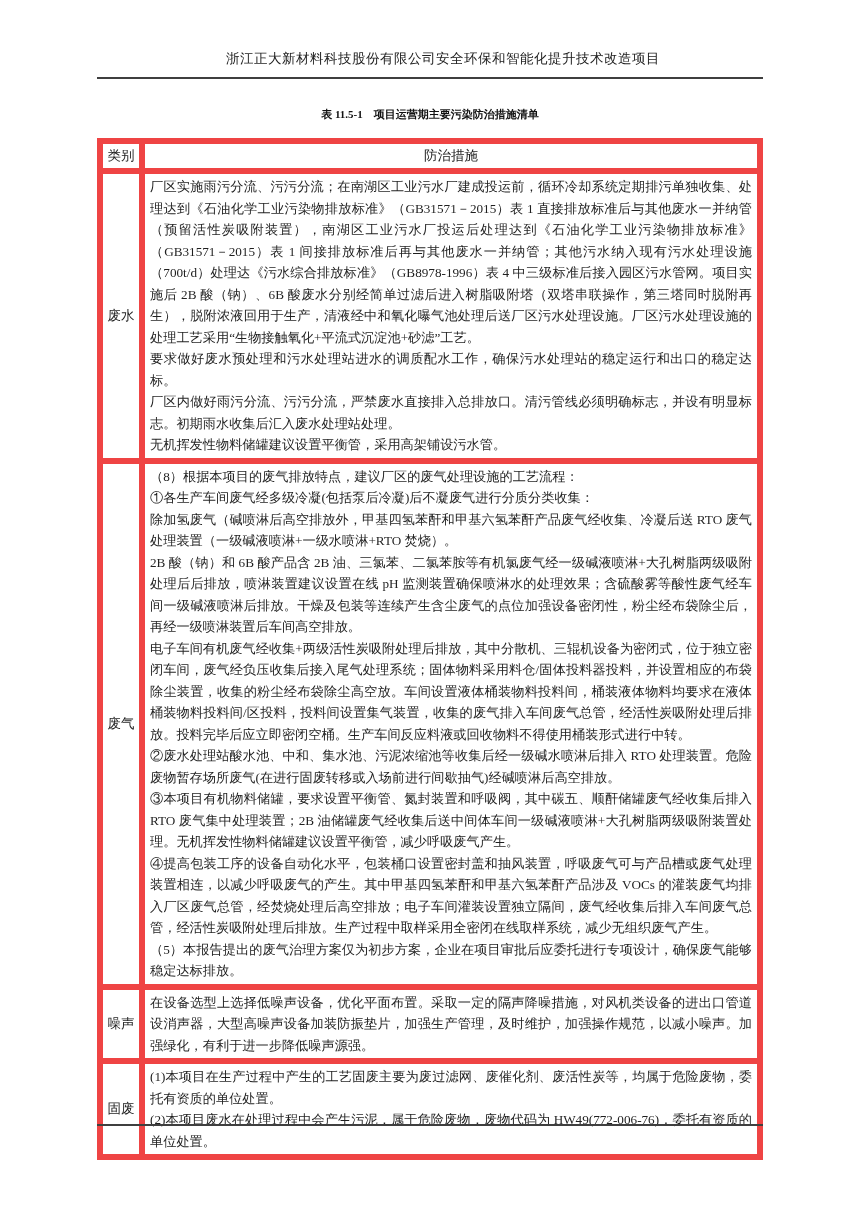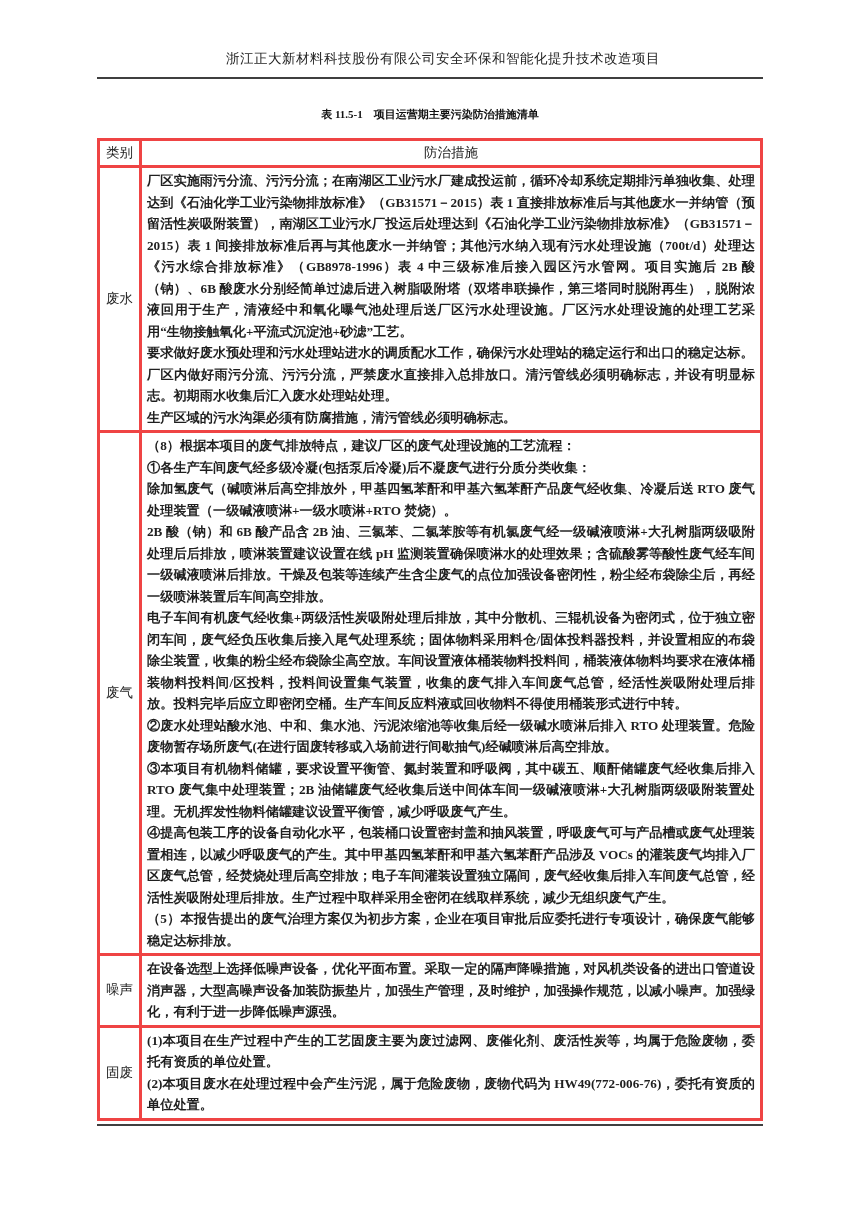--- a/index.html
+++ b/index.html
@@ -18,35 +18,35 @@
   }
   .doc-title {
     position:absolute; top:107px; left:0; width:100%;
     text-align:center; font-weight:bold; font-size:11px; color:#111;
   }
   table.main-table {
     position:absolute; top:138px; left:97px; width:666px;
     border-collapse:collapse; table-layout:fixed;
   }
   table.main-table th, table.main-table td {
-    border:3px solid #ef4444;
+    border:6px solid #ef4444;
   }
   th.col-category, td.cat-cell {
     width:42px; text-align:center; vertical-align:middle;
     font-weight:normal; font-size:13.5px; padding:2px 1px; color:#1f1f1f;
   }
   th.col-measures {
     font-weight:normal; font-size:13.5px; text-align:center;
     height:22px; padding:1px 4px;
   }
   td.measures-cell {
     padding:2px 5px; font-size:13.2px; line-height:21.5px;
     text-align:justify; vertical-align:top; color:#1f1f1f;
   }
-  td.measures-cell .para { margin:0;font-weight:bold; }
+  td.measures-cell .para { margin:0; }
   .footer-rule {
     position:absolute; top:1124px; left:97px; width:666px; height:2px;
     background:#3f3f3f;
   }
   .footer-row {
     position:absolute; top:1131px; left:97px; width:666px;
     display:flex; justify-content:space-between; align-items:center;
     font-size:13px; color:#222;
   }
   .footer-left  { letter-spacing:5px; white-space:nowrap; }
@@ -72,21 +72,21 @@
         <tr>
       <th class="col-category">类别</th>
       <th class="col-measures">防治措施</th>
     </tr>
     <tr>
       <td class="cat-cell">废水</td>
       <td class="measures-cell">
         <div class="para">厂区实施雨污分流、污污分流；在南湖区工业污水厂建成投运前，循环冷却系统定期排污单独收集、处理达到《石油化学工业污染物排放标准》（GB31571－2015）表 1 直接排放标准后与其他废水一并纳管（预留活性炭吸附装置），南湖区工业污水厂投运后处理达到《石油化学工业污染物排放标准》（GB31571－2015）表 1 间接排放标准后再与其他废水一并纳管；其他污水纳入现有污水处理设施（700t/d）处理达《污水综合排放标准》（GB8978-1996）表 4 中三级标准后接入园区污水管网。项目实施后 2B 酸（钠）、6B 酸废水分别经简单过滤后进入树脂吸附塔（双塔串联操作，第三塔同时脱附再生），脱附浓液回用于生产，清液经中和氧化曝气池处理后送厂区污水处理设施。厂区污水处理设施的处理工艺采用“生物接触氧化+平流式沉淀池+砂滤”工艺。</div>
         <div class="para">要求做好废水预处理和污水处理站进水的调质配水工作，确保污水处理站的稳定运行和出口的稳定达标。</div>
         <div class="para">厂区内做好雨污分流、污污分流，严禁废水直接排入总排放口。清污管线必须明确标志，并设有明显标志。初期雨水收集后汇入废水处理站处理。</div>
-        <div class="para">生产区域的污水沟渠必须有防腐措施，清污管线必须明确标志。</div>
+        <div class="para">无机挥发性物料储罐建议设置平衡管，采用高架铺设污水管。</div>
       </td>
     </tr>
     <tr>
       <td class="cat-cell">废气</td>
       <td class="measures-cell">
         <div class="para">（8）根据本项目的废气排放特点，建议厂区的废气处理设施的工艺流程：</div>
         <div class="para">①各生产车间废气经多级冷凝(包括泵后冷凝)后不凝废气进行分质分类收集：</div>
         <div class="para">除加氢废气（碱喷淋后高空排放外，甲基四氢苯酐和甲基六氢苯酐产品废气经收集、冷凝后送 RTO 废气处理装置（一级碱液喷淋+一级水喷淋+RTO 焚烧）。</div>
         <div class="para">2B 酸（钠）和 6B 酸产品含 2B 油、三氯苯、二氯苯胺等有机氯废气经一级碱液喷淋+大孔树脂两级吸附处理后后排放，喷淋装置建议设置在线 pH 监测装置确保喷淋水的处理效果；含硫酸雾等酸性废气经车间一级碱液喷淋后排放。干燥及包装等连续产生含尘废气的点位加强设备密闭性，粉尘经布袋除尘后，再经一级喷淋装置后车间高空排放。</div>
         <div class="para">电子车间有机废气经收集+两级活性炭吸附处理后排放，其中分散机、三辊机设备为密闭式，位于独立密闭车间，废气经负压收集后接入尾气处理系统；固体物料采用料仓/固体投料器投料，并设置相应的布袋除尘装置，收集的粉尘经布袋除尘高空放。车间设置液体桶装物料投料间，桶装液体物料均要求在液体桶装物料投料间/区投料，投料间设置集气装置，收集的废气排入车间废气总管，经活性炭吸附处理后排放。投料完毕后应立即密闭空桶。生产车间反应料液或回收物料不得使用桶装形式进行中转。</div>

